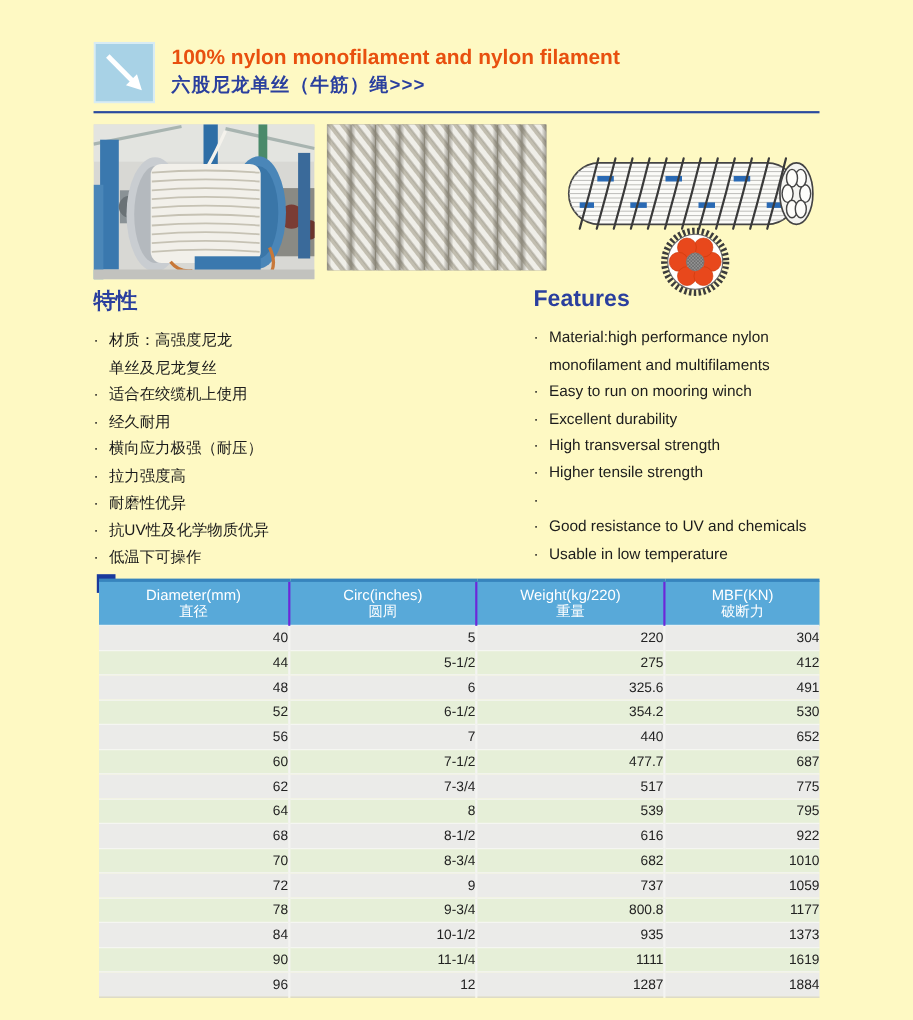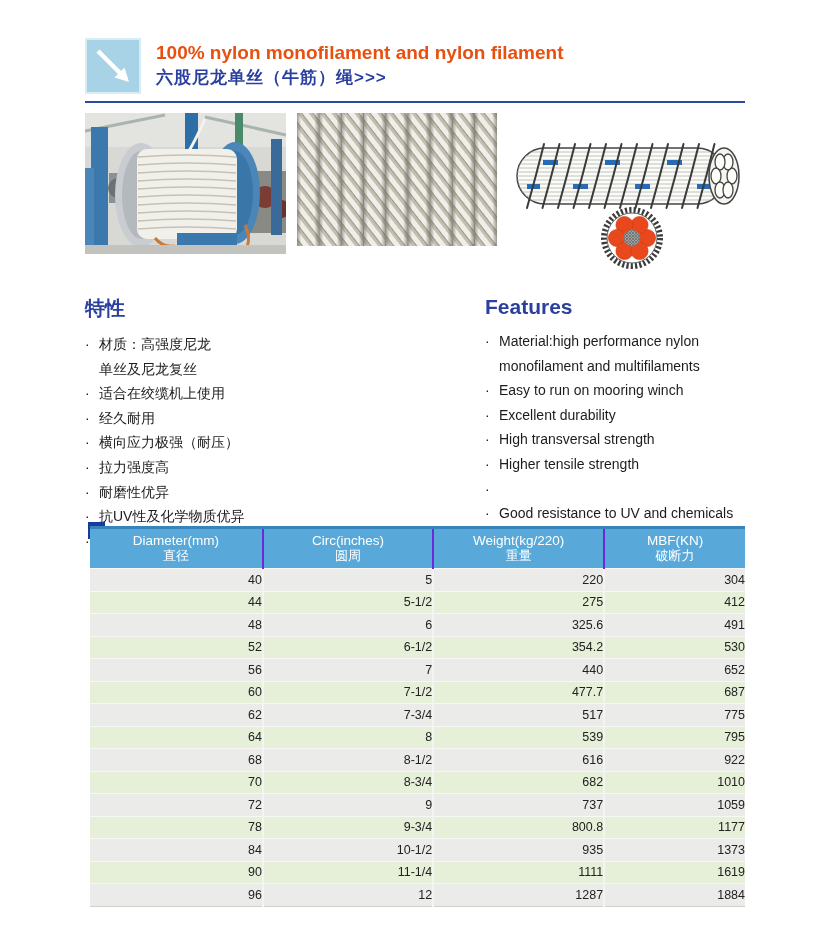--- a/index.html
+++ b/index.html
@@ -3,38 +3,38 @@
 <meta charset="utf-8">
 <style>
   html,body{margin:0;padding:0;}
   body{
     font-family:"Liberation Sans","DejaVu Sans",sans-serif;
     background:#e4e4e2;
   }
   .page{
     position:relative;
     width:830px;height:927px;
-    background:#ffffff;
+    background:#fef9c3;
     overflow:hidden;
     margin:0 auto;
   }
   
   .hdr{position:absolute;left:85px;top:38px;display:flex;align-items:flex-start;}
   .hdr-icon{width:56px;height:56px;flex:0 0 auto;}
   .hdr-text{margin-left:15px;padding-top:2px;}
   .hdr-en{color:#e8500f;font-size:19px;font-weight:bold;line-height:1.35;}
   .hdr-zh{color:#2a3f9e;font-size:17px;font-weight:bold;line-height:1.4;letter-spacing:1px;}
   .hdr-rule{position:absolute;left:85px;top:101px;width:660px;height:2px;background:#2a4a9e;}
   
   .img1{position:absolute;left:85px;top:113px;width:201px;height:141px;}
   .img2{position:absolute;left:297px;top:113px;width:200px;height:133px;}
   .diag-cyl{position:absolute;left:511px;top:132px;width:236px;height:88px;}
   .diag-cross{position:absolute;left:600px;top:206px;width:64px;height:64px;}
   
-  .feat{position:absolute;top:260px;margin-top:35px;}
+  .feat{position:absolute;top:260px;}
   .feat-zh{left:85px;width:400px;}
   .feat-en{left:485px;width:310px;}
   .feat-title{color:#2a3f9e;font-size:20px;font-weight:bold;margin:0 0 10px 0;}
   .feat-en .feat-title{font-weight:bold;font-size:21px;}
   .feat-line{display:flex;font-size:14px;color:#1c1c1c;line-height:24.6px;}
   .feat-line .blt{width:14px;flex:0 0 auto;text-align:left;}
   
   .tbl-title{position:absolute;left:88px;top:497px;display:flex;align-items:center;}
   .tbl-title .sq{width:17px;height:17px;background:#1a3a9c;margin-right:8px;}
   .tbl-title .txt{color:#1a3a9c;font-size:19px;font-weight:bold;margin-top:40px;}

